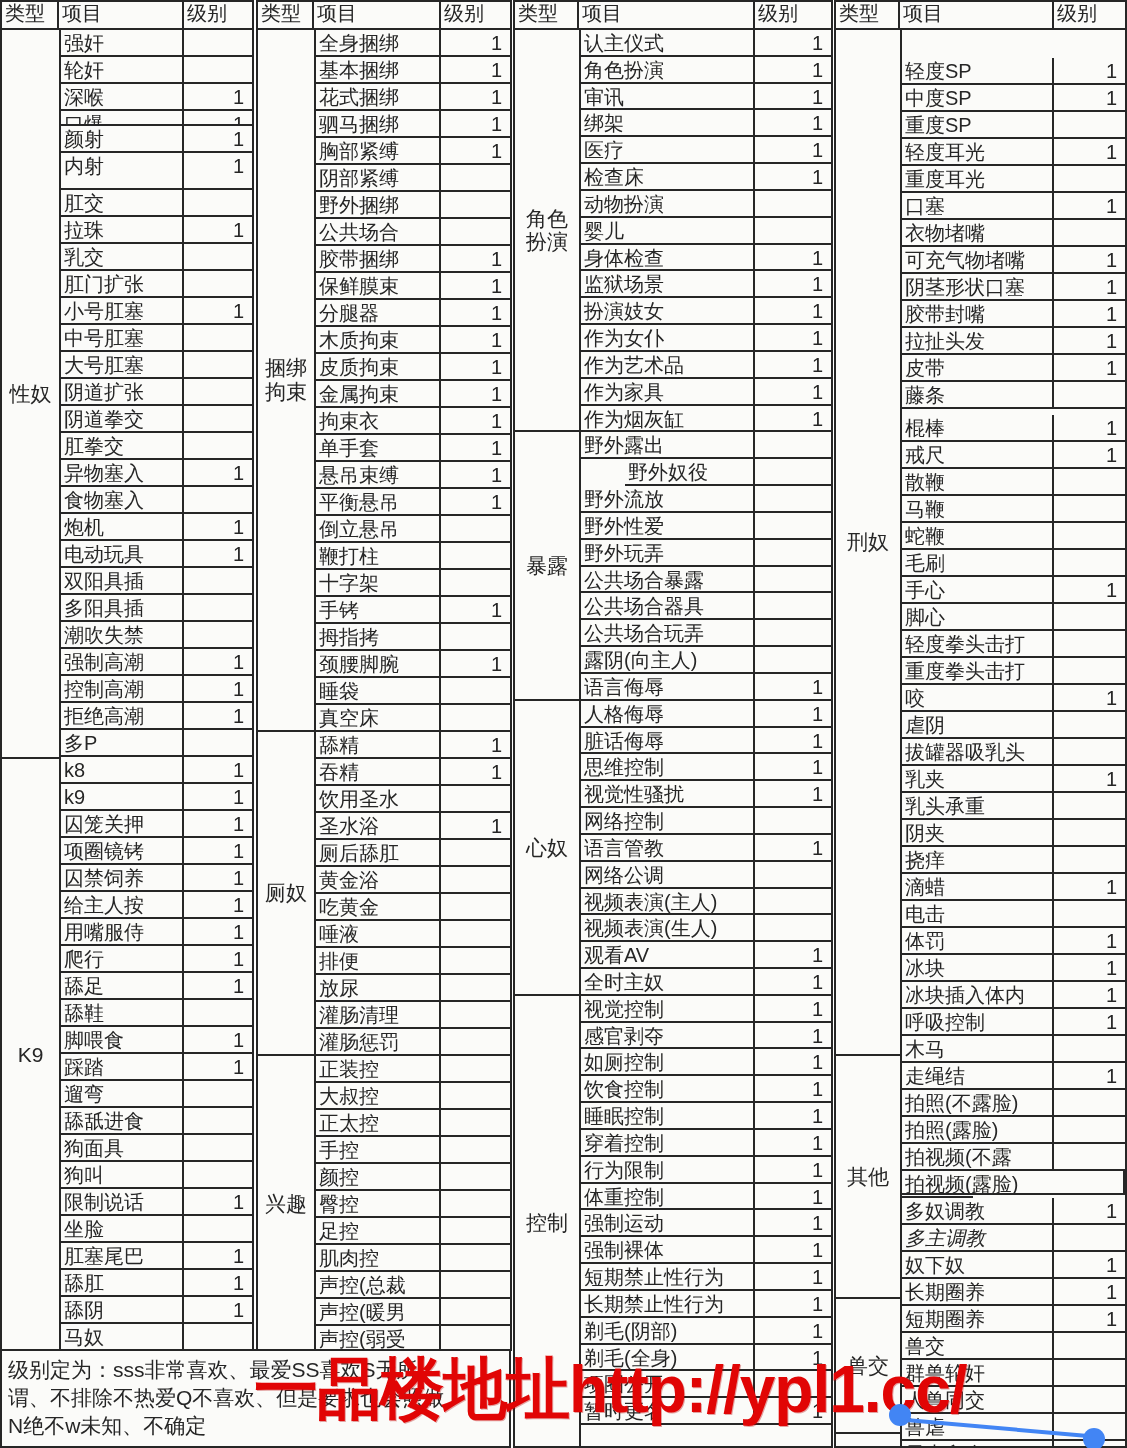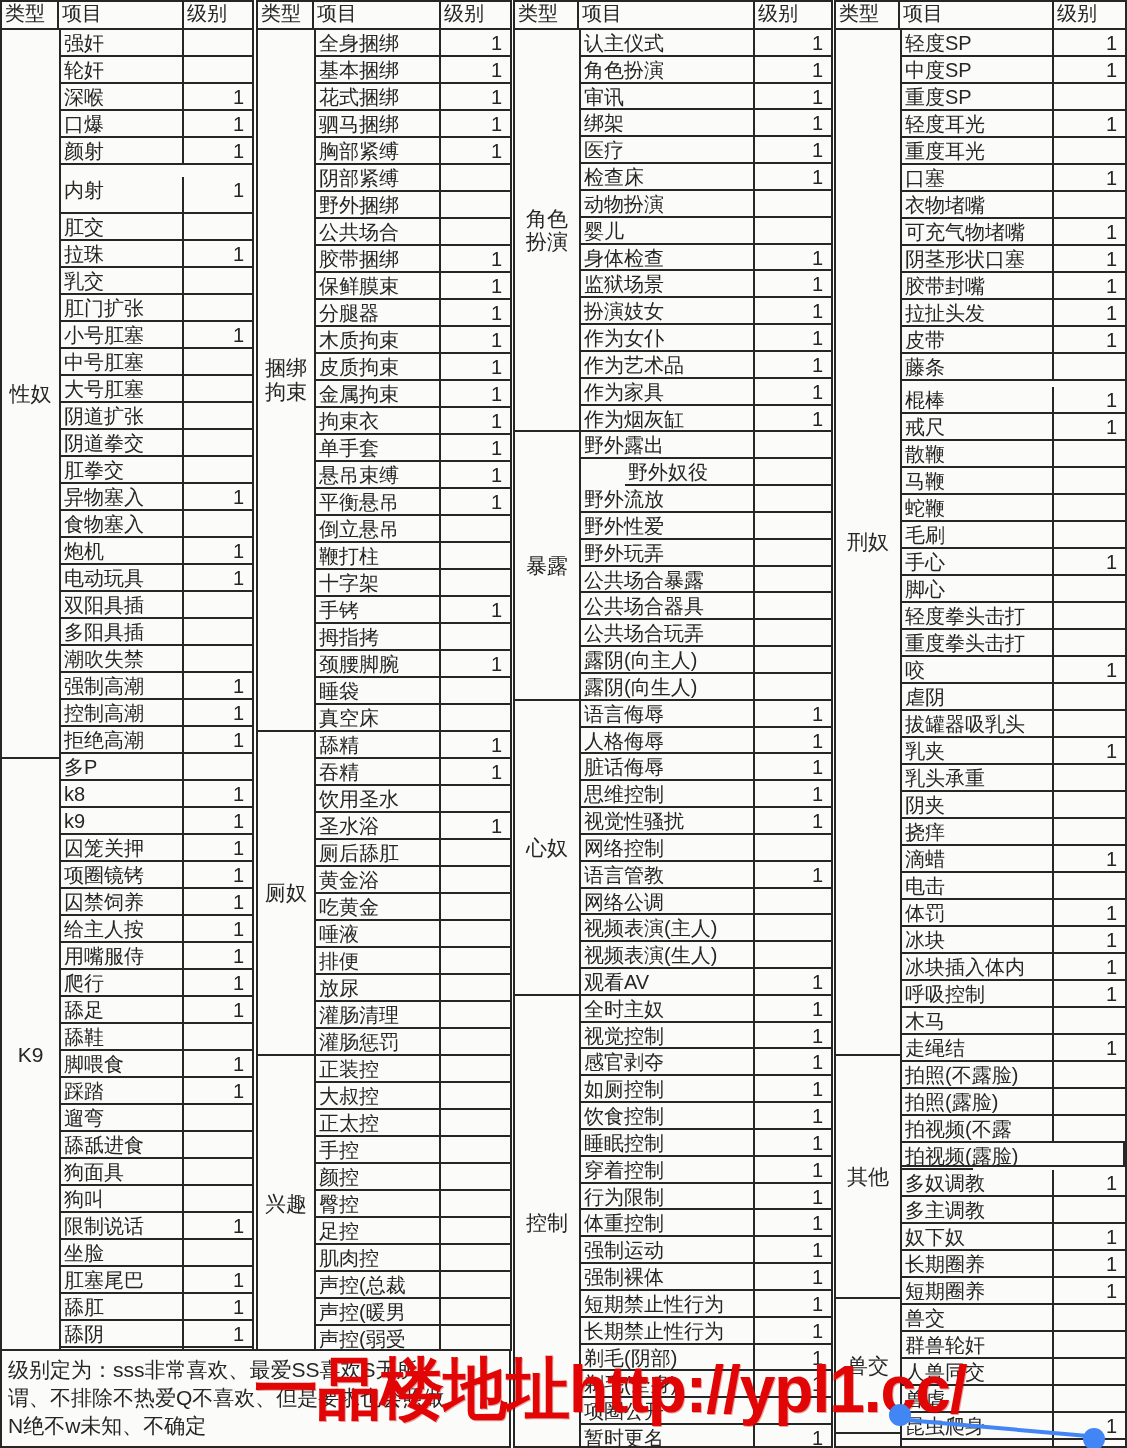--- a/index.html
+++ b/index.html
@@ -76,29 +76,29 @@
             <div class="clevel"></div>
           </div>
           <div class="trow" style="height: 27px;">
             <div class="cname">轮奸</div>
             <div class="clevel"></div>
           </div>
           <div class="trow" style="height: 27px;">
             <div class="cname">深喉</div>
             <div class="clevel">1</div>
           </div>
-          <div class="trow" style="height: 27px;">
+          <div class="trow" style="height: 15px;">
             <div class="cname">口爆</div>
             <div class="clevel">1</div>
           </div>
           <div class="trow" style="height: 27px;">
             <div class="cname">颜射</div>
             <div class="clevel">1</div>
           </div>
-          <div class="trow" style="height: 37px; margin-top: 12px;">
+          <div class="trow" style="height: 37px;">
             <div class="cname">内射</div>
             <div class="clevel">1</div>
           </div>
           <div class="trow" style="height: 27px;">
             <div class="cname">肛交</div>
             <div class="clevel"></div>
           </div>
           <div class="trow" style="height: 27px;">
             <div class="cname">拉珠</div>
             <div class="clevel">1</div>
@@ -604,24 +604,20 @@
           </div>
           <div class="trow" style="height: 26.83px;">
             <div class="cname">公共场合玩弄</div>
             <div class="clevel"></div>
           </div>
           <div class="trow" style="height: 26.83px;">
             <div class="cname">露阴(向主人)</div>
             <div class="clevel"></div>
           </div>
           <div class="trow" style="height: 26.83px;">
-            <div class="cname">露阴(向生人)</div>
-            <div class="clevel"></div>
-          </div>
-          <div class="trow" style="height: 26.83px;">
             <div class="cname">语言侮辱</div>
             <div class="clevel">1</div>
           </div>
           <div class="trow" style="height: 26.83px;">
             <div class="cname">人格侮辱</div>
             <div class="clevel">1</div>
           </div>
           <div class="trow" style="height: 26.83px;">
             <div class="cname">脏话侮辱</div>
             <div class="clevel">1</div>
@@ -742,21 +738,21 @@
             <div class="catlabel">刑奴</div>
           </div>
           <div class="catblock" style="height: 243px;">
             <div class="catlabel">其他</div>
           </div>
           <div class="catblock" style="height: 135px;">
             <div class="catlabel">兽交</div>
           </div>
         </div>
       <div class="rowscol">
-          <div class="trow" style="height: 27px;">
+          <div class="trow" style="height: 27px; margin-top: 28px;">
             <div class="cname">轻度SP</div>
             <div class="clevel">1</div>
           </div>
           <div class="trow" style="height: 27px;">
             <div class="cname">中度SP</div>
             <div class="clevel">1</div>
           </div>
           <div class="trow" style="height: 27px;">
             <div class="cname">重度SP</div>
             <div class="clevel"></div>
@@ -914,21 +910,21 @@
             <div class="clevel"></div>
           </div>
           <div class="trow" style="height: 27px; flex-direction: column;">
             <div class="cname">拍视频(露脸)</div>
             <div class="clevel"></div>
           </div>
           <div class="trow" style="height: 27px;">
             <div class="cname">多奴调教</div>
             <div class="clevel">1</div>
           </div>
-          <div class="trow" style="height: 27px;">
+          <div class="trow" style="height: 27px; font-style: italic;">
             <div class="cname">多主调教</div>
             <div class="clevel"></div>
           </div>
           <div class="trow" style="height: 27px;">
             <div class="cname">奴下奴</div>
             <div class="clevel">1</div>
           </div>
           <div class="trow" style="height: 27px;">
             <div class="cname">长期圈养</div>
             <div class="clevel">1</div>

